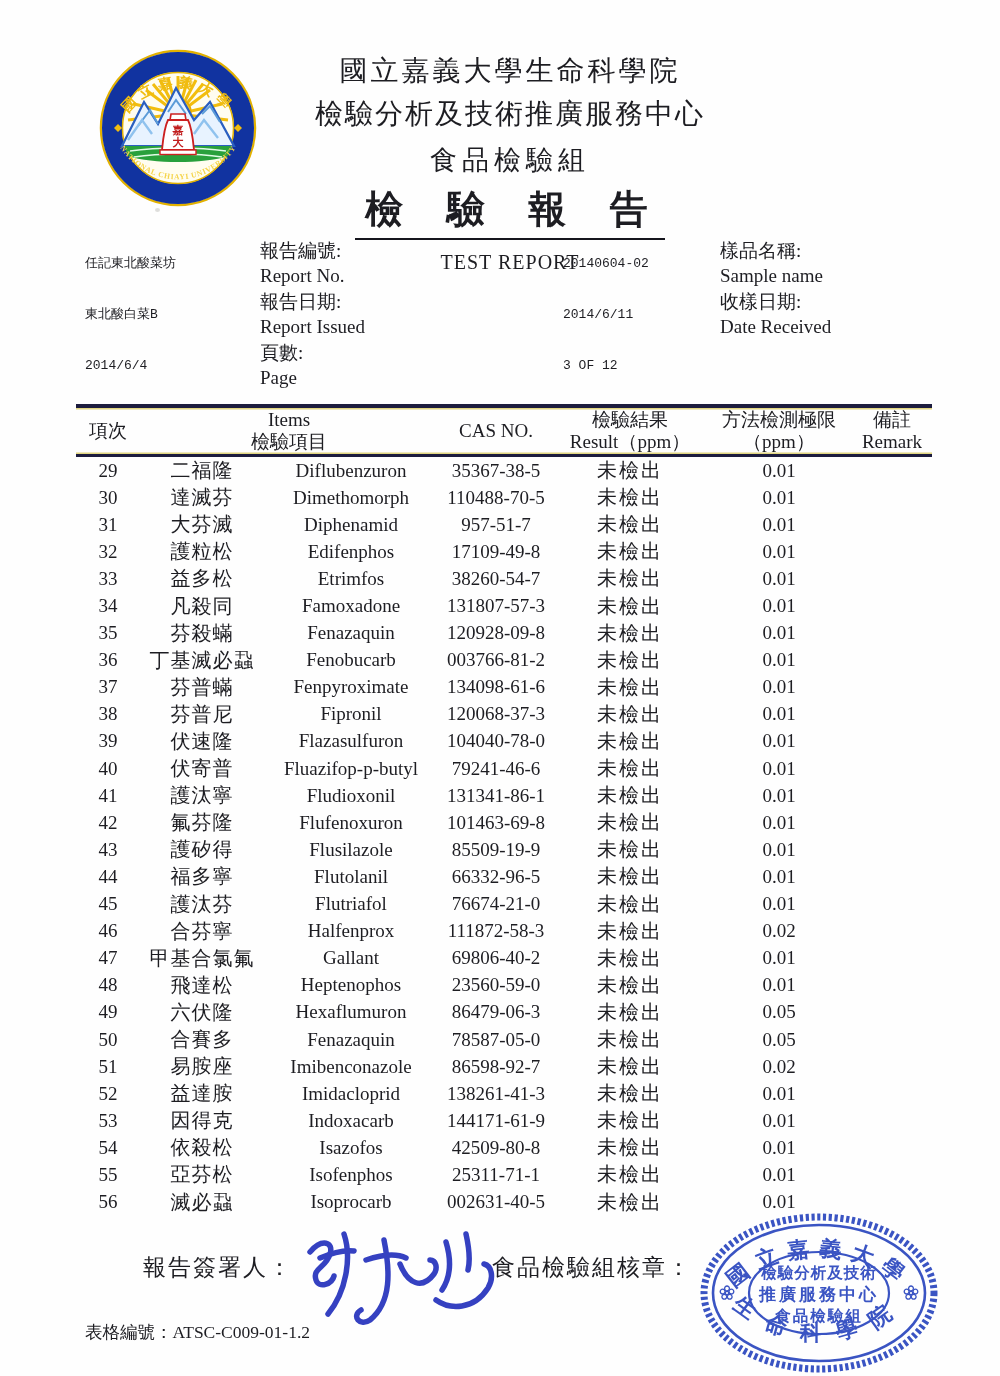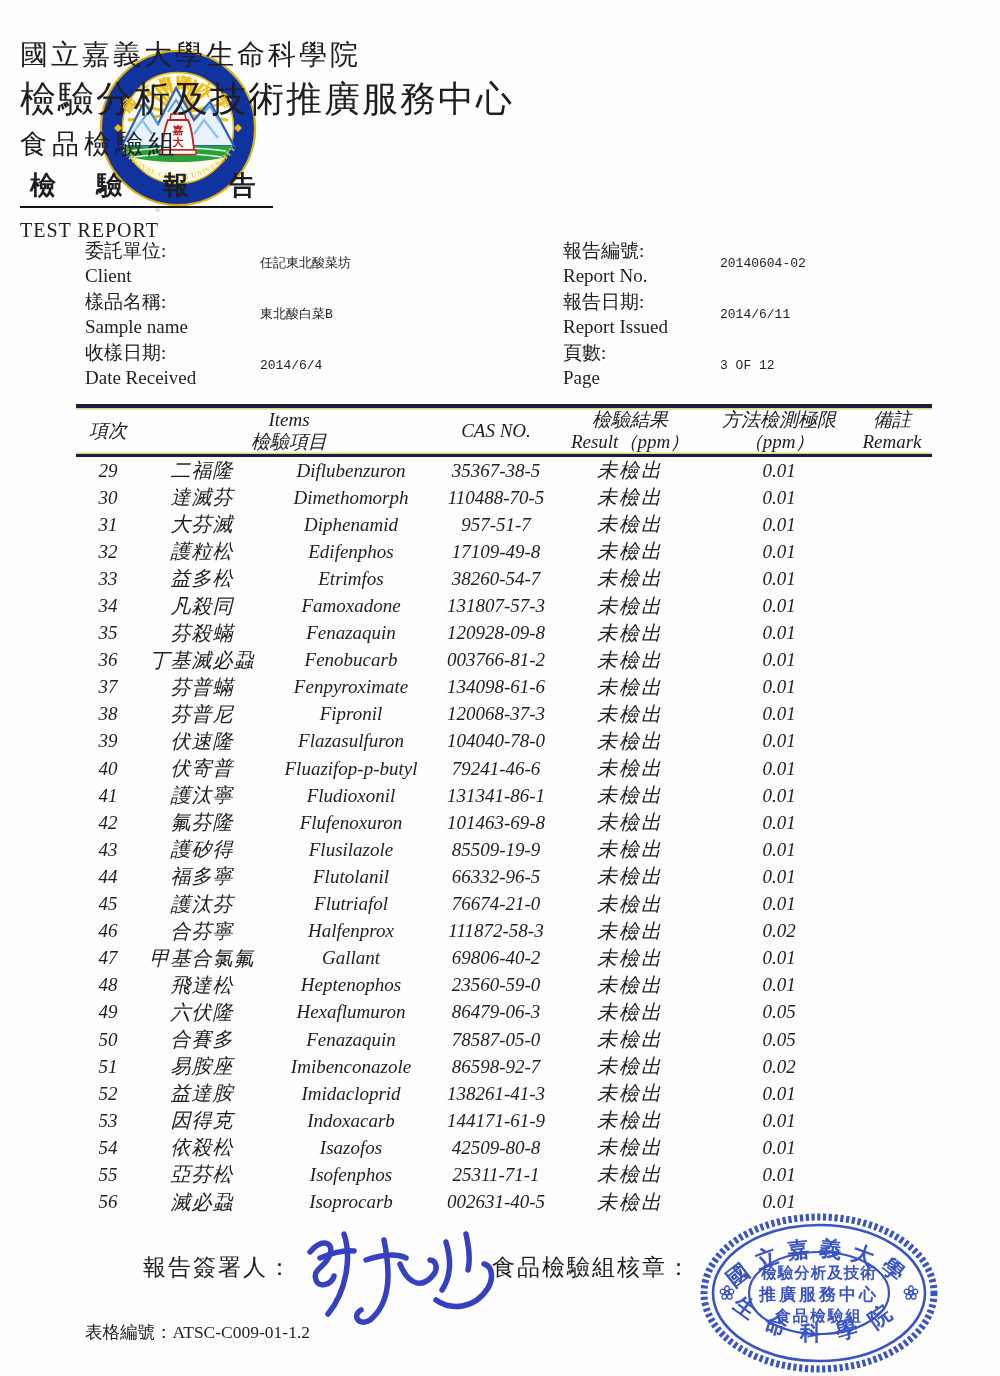--- a/index.html
+++ b/index.html
@@ -2,35 +2,35 @@
 <html><head>
 <meta charset="utf-8">
 <style>
   html,body{margin:0;padding:0;background:#ffffff;}
   #page{
     position:relative;width:1000px;height:1376px;background:#fefefe;
     font-family:"Liberation Serif","DejaVu Serif",serif;color:#1d1d22;overflow:hidden;
   }
   
   .logo{position:absolute;left:98px;top:48px;width:160px;height:160px;}
-  .title-block{position:absolute;left:20px;top:32px;width:980px;text-align:left;}
+  .title-block{position:absolute;left:20px;top:48px;width:980px;text-align:center;}
   .t-line1{font-size:28px;line-height:45px;letter-spacing:3px;}
-  .t-line2{font-size:36px;line-height:45px;letter-spacing:2px;}
+  .t-line2{font-size:28px;line-height:45px;letter-spacing:2px;font-family:Liberation Mono, monospace;}
   .t-line3{font-size:27px;line-height:44px;letter-spacing:5px;}
-  .t-report{display:inline-block;font-size:26px;font-weight:bold;letter-spacing:17px;
+  .t-report{display:inline-block;font-size:38px;font-weight:bold;letter-spacing:17px;
     border-bottom:2.5px solid #15151d;padding:0 0 3px 10px;margin-top:2px;}
   .t-report-en{font-size:20px;letter-spacing:1px;margin-top:11px;}
   
   .info{position:absolute;left:85px;top:238px;width:850px;display:grid;
     grid-template-columns:175px 303px 157px 215px;grid-auto-rows:50px;row-gap:1px;}
   .ilabel .zh{font-size:19px;line-height:25px;}
   .ilabel .en{font-size:19px;line-height:25px;}
   .ivalue{display:flex;align-items:center;font-size:13px;font-family:Liberation Mono, monospace;}
   
-  .rtable{position:absolute;left:76px;top:404px;width:856px;font-style:italic;}
+  .rtable{position:absolute;left:76px;top:404px;width:856px;}
   .rule{height:3.5px;background:#1c1c3e;}
   .rule-top{box-shadow:0 1.5px 0 rgba(205,185,45,.6);}
   .rule-mid{box-shadow:0 -1.5px 0 rgba(205,185,45,.6);}
   .thead{display:flex;align-items:center;height:46px;}
   .hc{text-align:center;font-size:19px;line-height:22px;}
   .h1{width:64px}.h2{width:298px}.h3{width:116px}.h4{width:152px}.h5{width:146px}.h6{width:80px}
   .tbody{}
   .trow{display:flex;align-items:center;height:27.1px;}
   .tc{text-align:center;}
   .c1{width:64px;font-size:19px;}
@@ -112,24 +112,20 @@
 
   <div class="title-block">
     <div class="t-line1">國立嘉義大學生命科學院</div>
     <div class="t-line2">檢驗分析及技術推廣服務中心</div>
     <div class="t-line3">食品檢驗組</div>
     <div><span class="t-report">檢 驗 報 告</span></div>
     <div class="t-report-en">TEST REPORT</div>
   </div>
 
   <div class="info">
-    <div class="ilabel">
-      <div class="zh">委託單位:</div>
-      <div class="en">Client</div>
-    </div>
     <div class="ivalue">任記東北酸菜坊</div>
     <div class="ilabel">
       <div class="zh">報告編號:</div>
       <div class="en">Report No.</div>
     </div>
     <div class="ivalue">20140604-02</div>
 
     <div class="ilabel">
       <div class="zh">樣品名稱:</div>
       <div class="en">Sample name</div>

